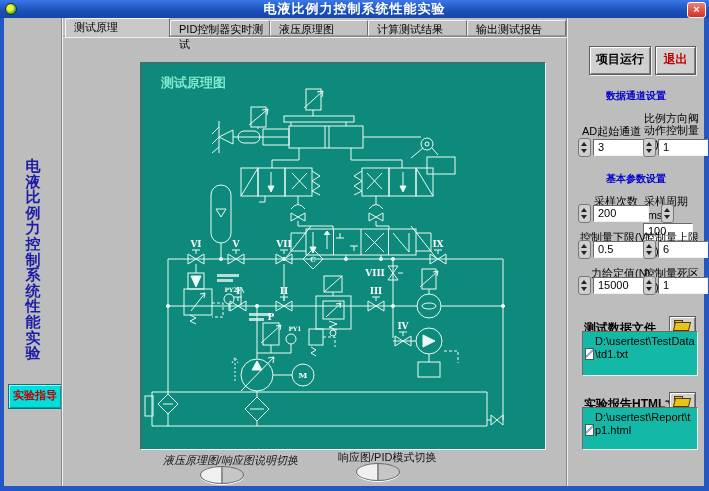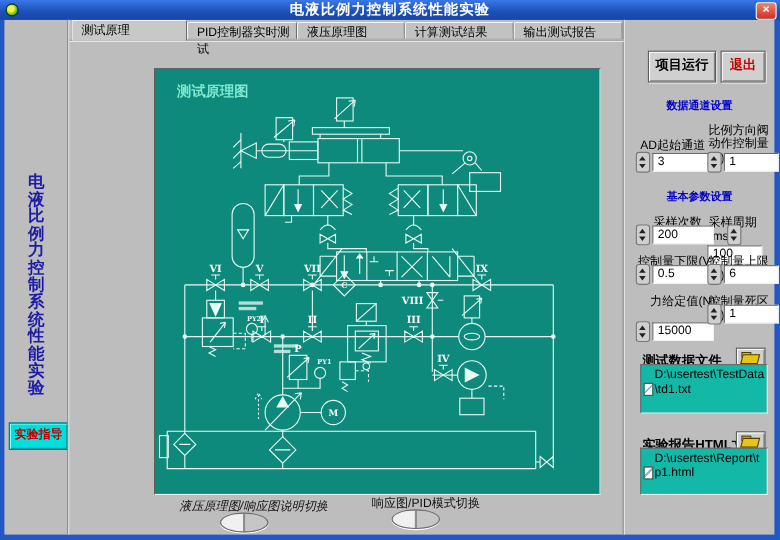--- a/index.html
+++ b/index.html
@@ -331,21 +331,21 @@
   <div class="numctl" style="left:643px;top:240px;">
     <span class="spin">
         <i class="up"></i>
         <i class="dn"></i>
       </span>
     <span class="field" style="width:44px;">6</span>
   </div>
 
   <div class="flabel" style="left:591px;top:266px;">力给定值(N)</div>
   <div class="flabel" style="left:644px;top:266px;">控制量死区(V)</div>
-  <div class="numctl" style="left:578px;top:292px;">
+  <div class="numctl" style="left:578px;top:276px;">
     <span class="spin">
         <i class="up"></i>
         <i class="dn"></i>
       </span>
     <span class="field" style="width:50px;">15000</span>
   </div>
   <div class="numctl" style="left:643px;top:276px;">
     <span class="spin">
         <i class="up"></i>
         <i class="dn"></i>

